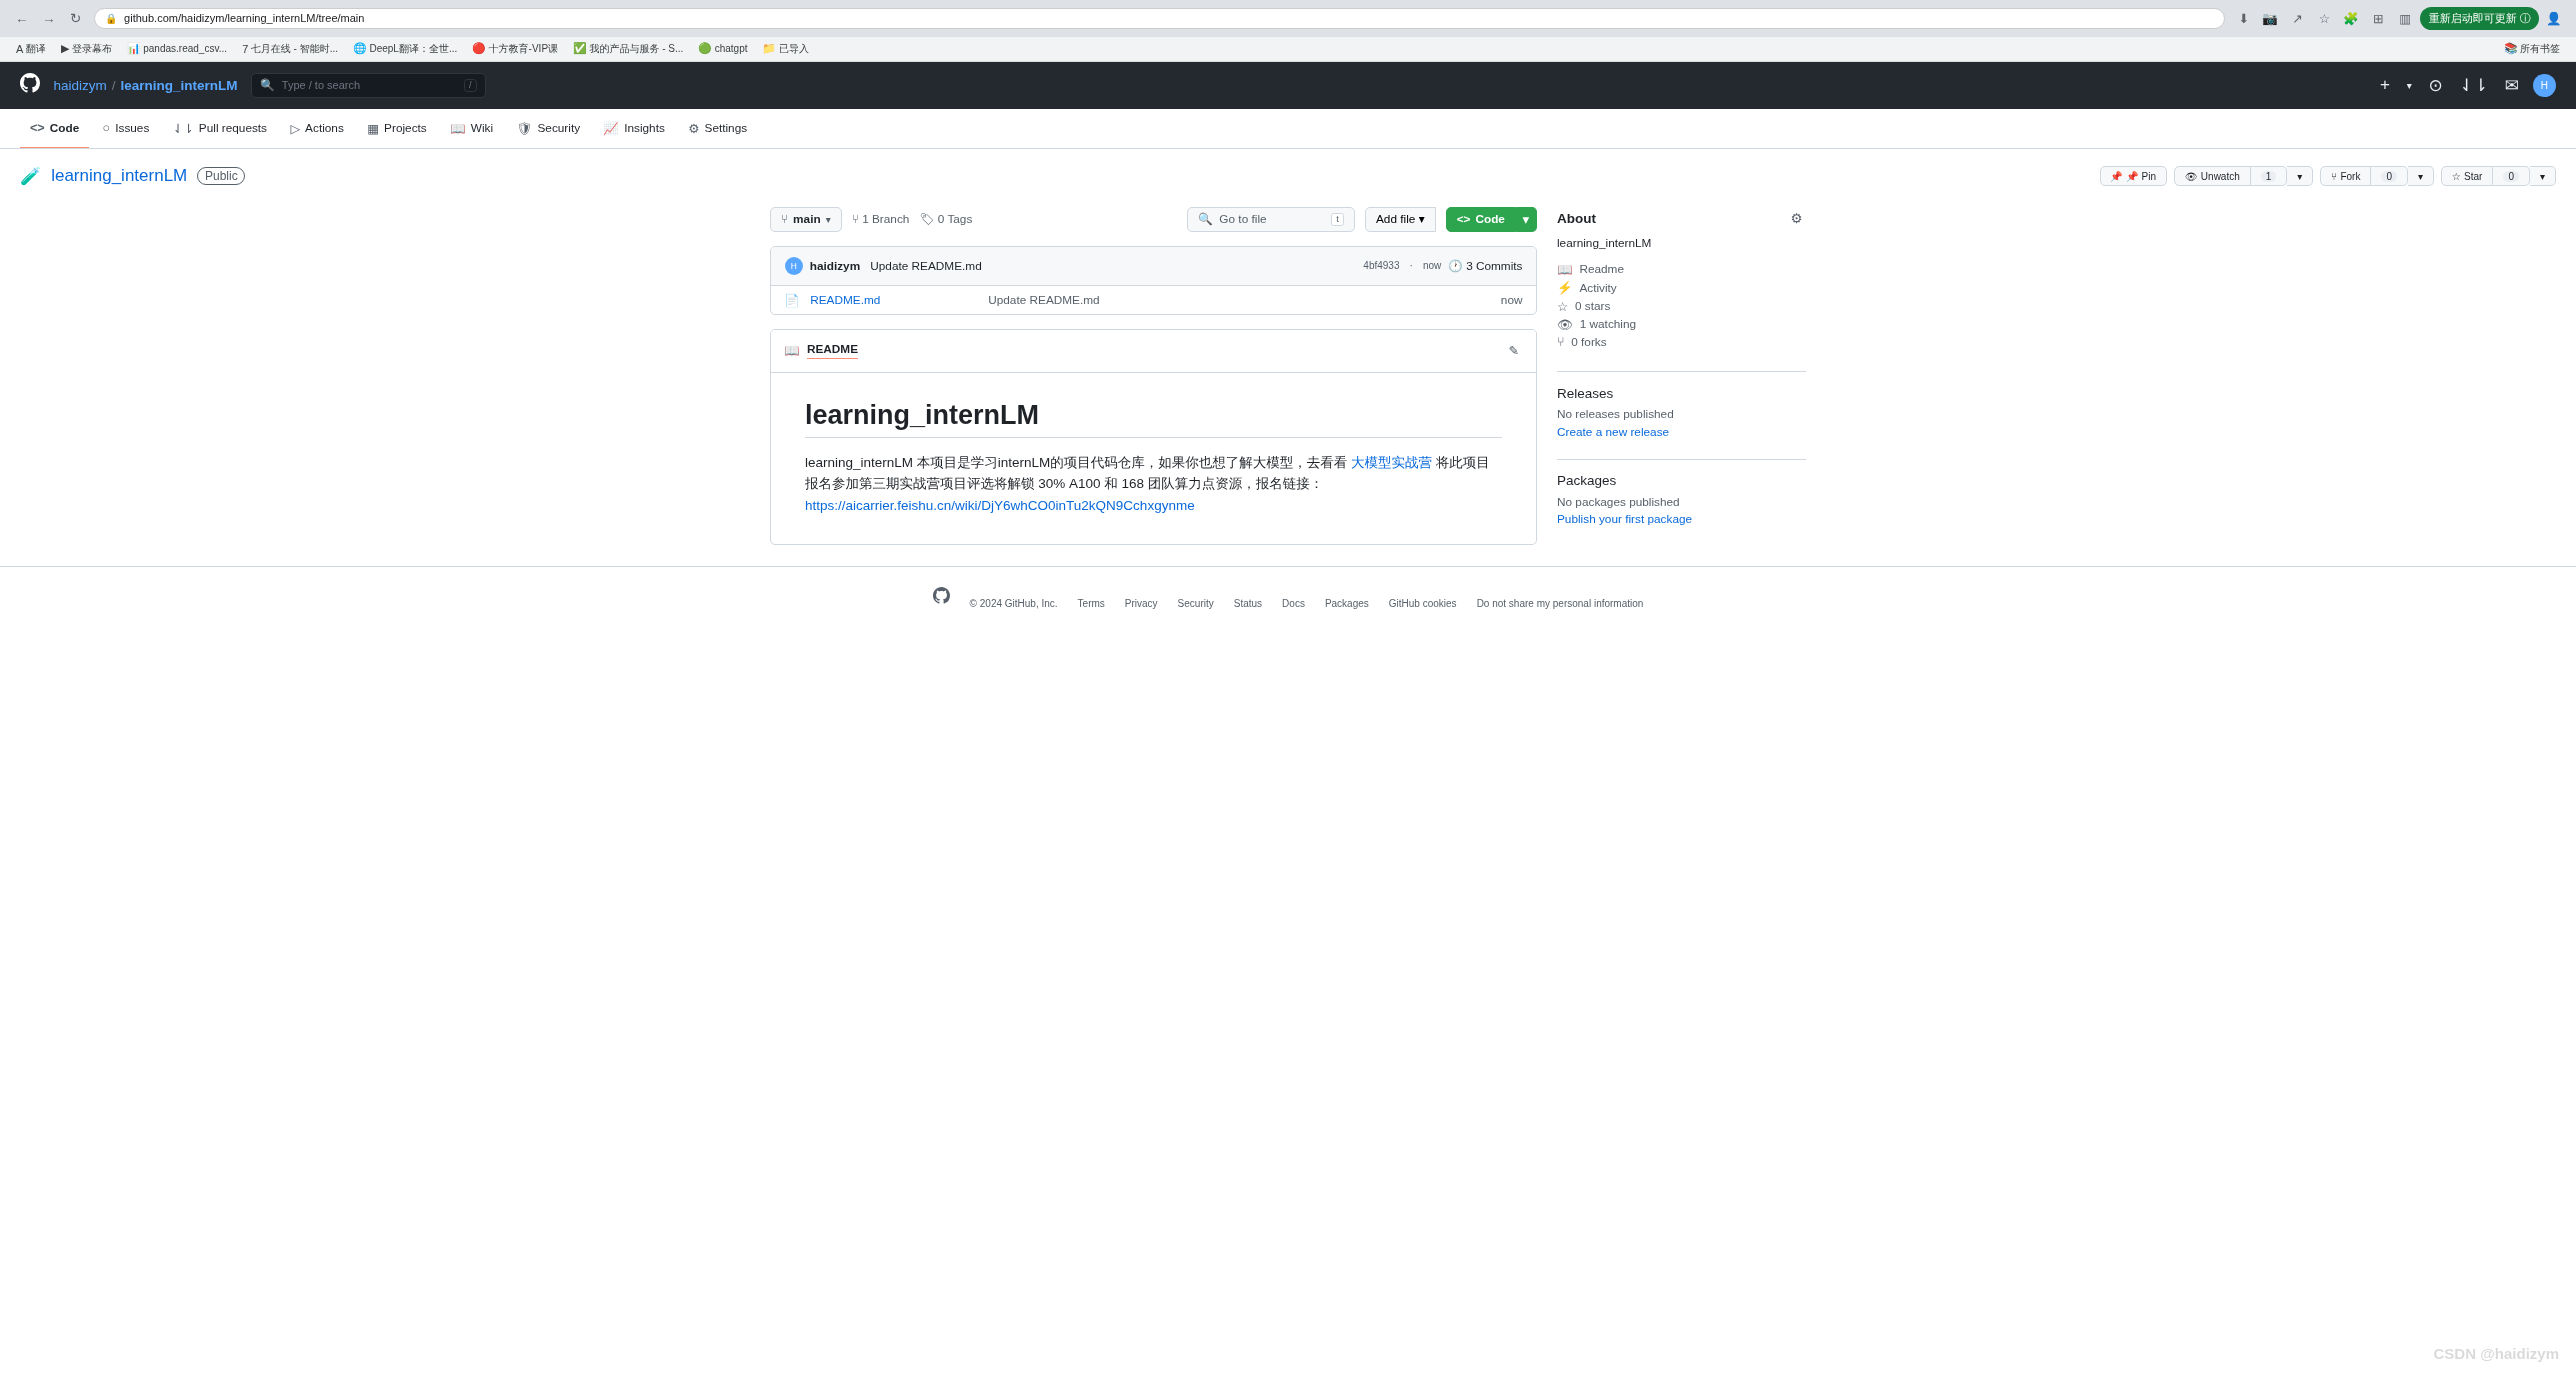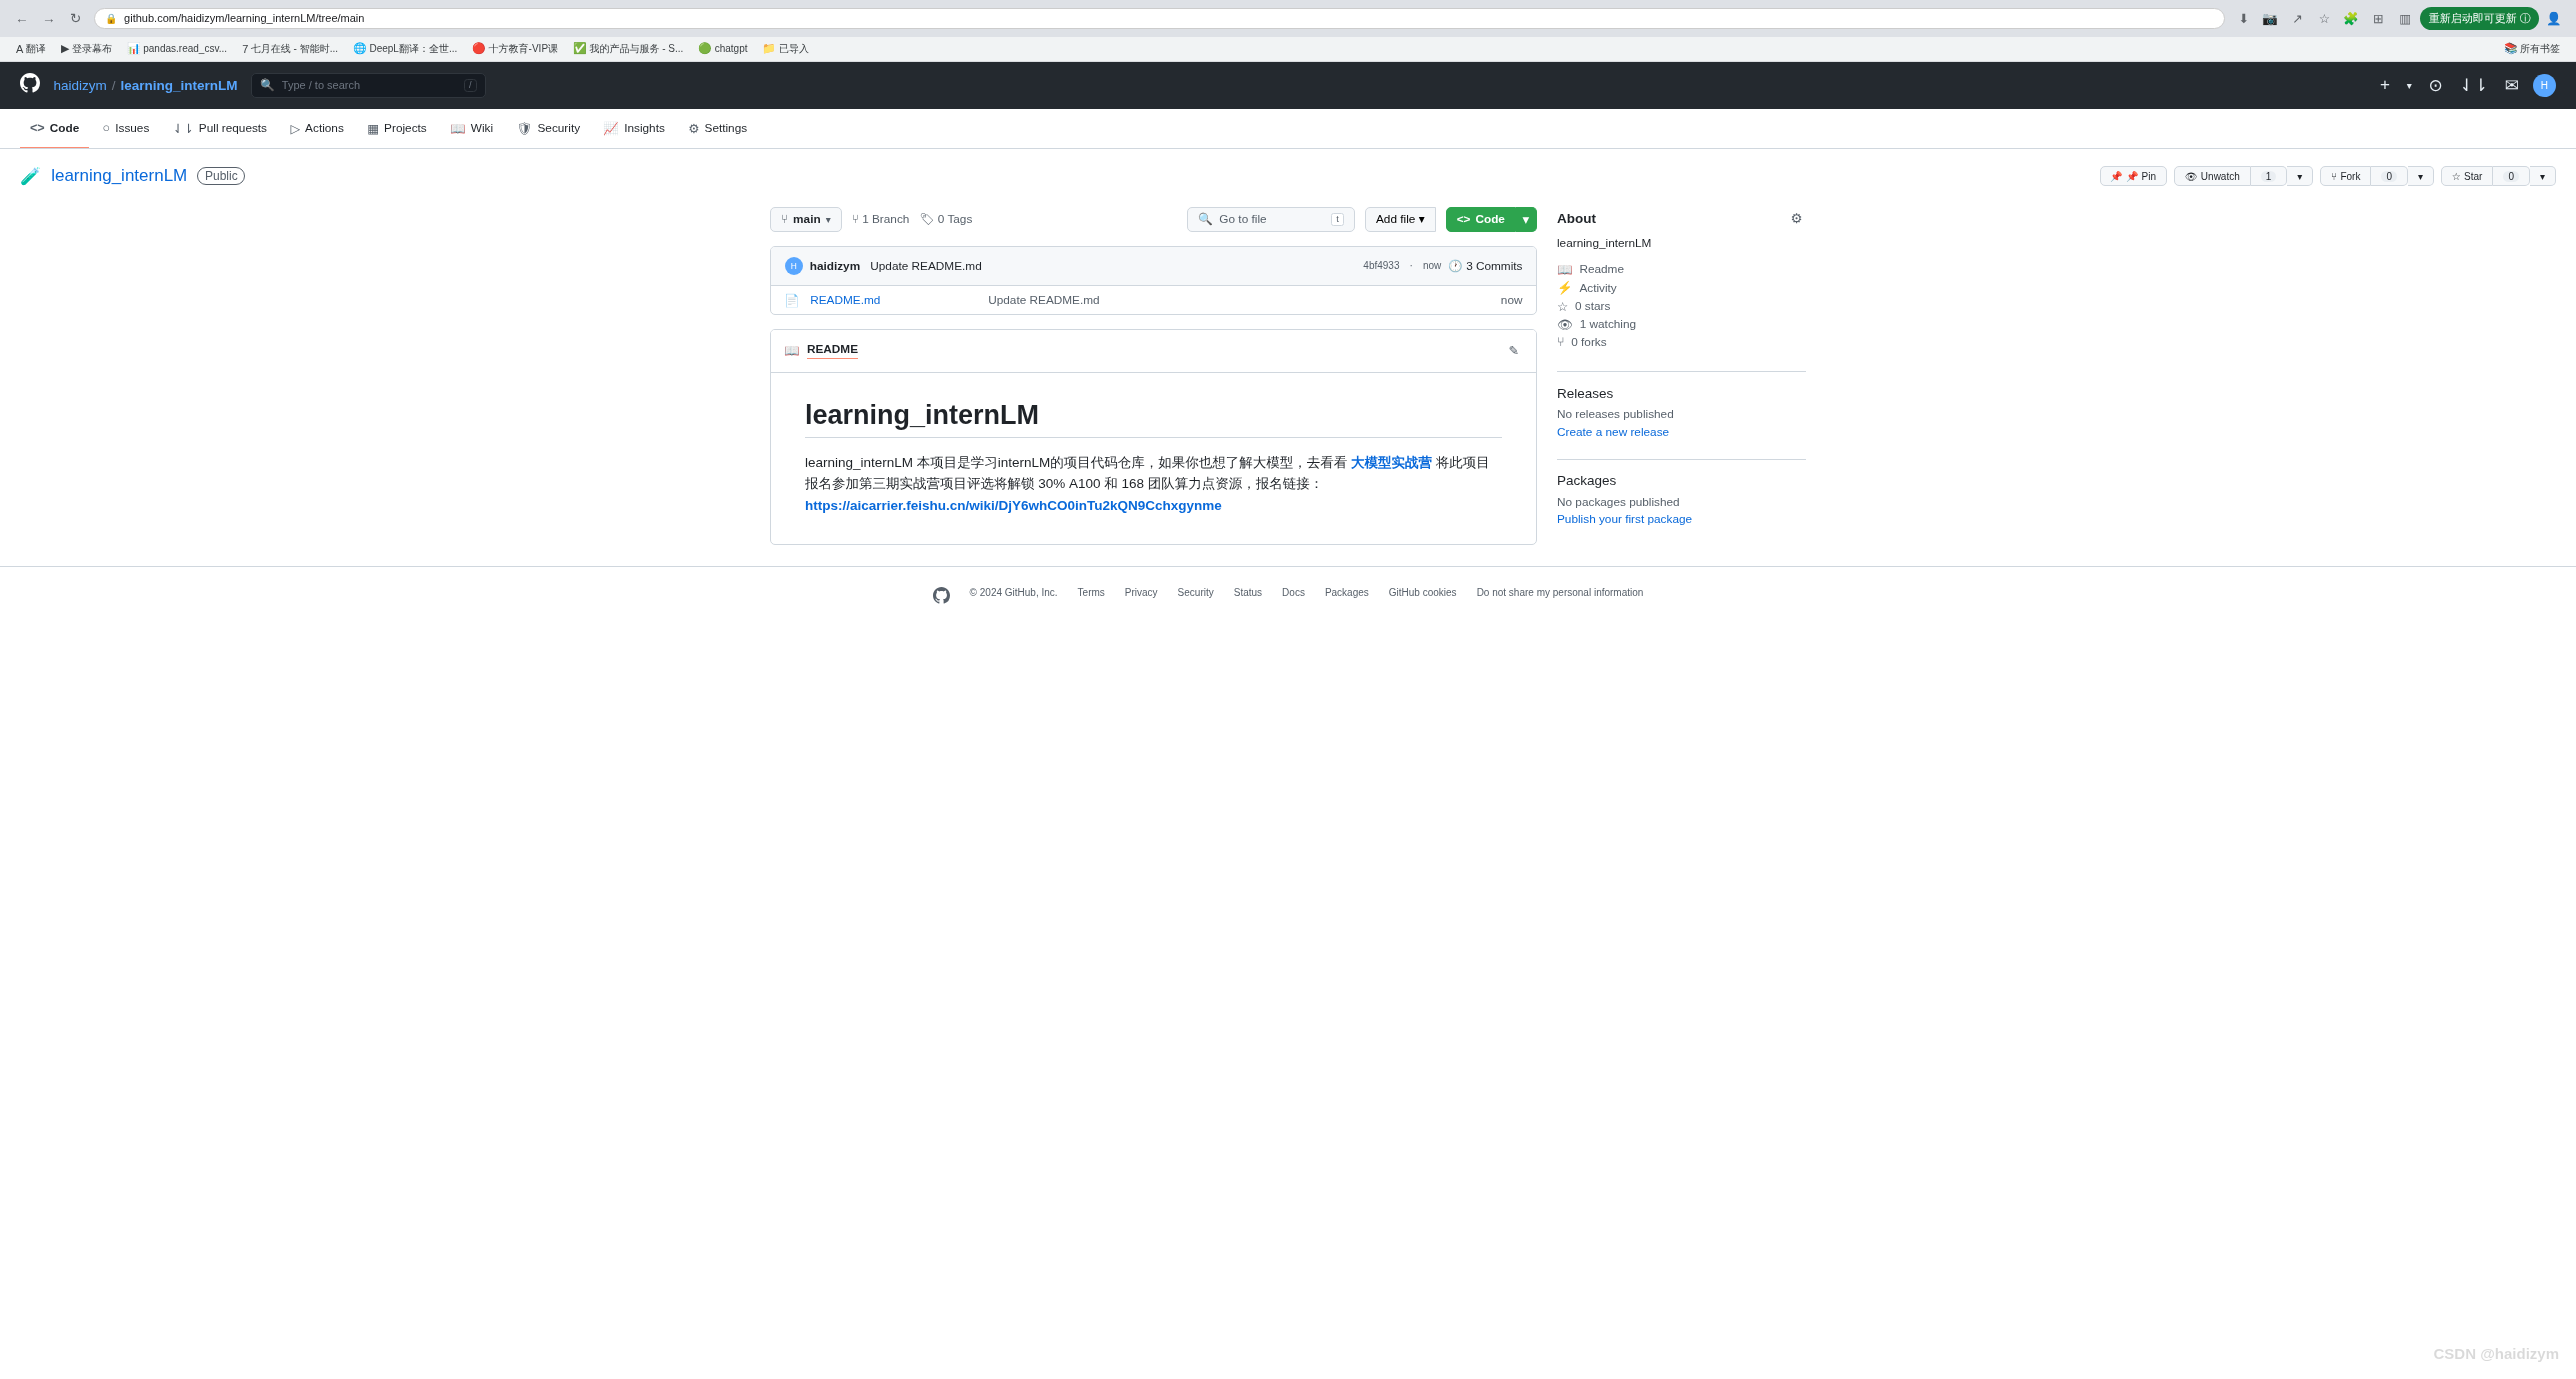--- a/index.html
+++ b/index.html
@@ -86,21 +86,21 @@
 
     
     .readme-section { border: 0.8px solid #d0d7de; border-radius: 5px; overflow: hidden; }
     .readme-header { display: flex; align-items: center; padding: 10px 13.5px; border-bottom: 0.8px solid #d0d7de; background: #ffffff; }
     .readme-icon { color: #57606a; font-size: 12.6px; margin-right: 6.7px; }
     .readme-title { font-size: 11.8px; font-weight: 600; color: #1f2328; border-bottom: 1.7px solid #fd8c73; padding-bottom: 1.7px; }
     .readme-edit { margin-left: auto; background: transparent; border: none; cursor: pointer; color: #57606a; font-size: 12.6px; padding: 3.4px; border-radius: 3.4px; }
     .readme-content { padding: 27px 34px; }
     .readme-h1 { font-size: 27px; font-weight: 600; color: #1f2328; margin-bottom: 13.5px; padding-bottom: 6.7px; border-bottom: 0.8px solid #d0d7de; }
     .readme-text { font-size: 13.5px; line-height: 1.6; color: #1f2328; }
-    .readme-link { color: #0969da; cursor: pointer; font-weight: bold; }
+    .readme-link { color: #0969da; cursor: pointer; }
 
     
     .repo-sidebar { width: 249px; flex-shrink: 0; }
     .sidebar-section { margin-bottom: 20px; }
     .sidebar-about-header { display: flex; align-items: center; justify-content: space-between; margin-bottom: 6.7px; }
     .sidebar-about-title { font-size: 13.5px; font-weight: 600; color: #1f2328; }
     .sidebar-gear-btn { background: transparent; border: none; cursor: pointer; color: #57606a; font-size: 13.5px; padding: 3.4px; border-radius: 3.4px; }
     .sidebar-repo-desc { font-size: 11.8px; color: #1f2328; margin-bottom: 10px; }
     .sidebar-meta-item { display: flex; align-items: center; gap: 6.7px; font-size: 11.8px; color: #57606a; padding: 1.7px 0; cursor: pointer; }
     .sidebar-meta-icon { font-size: 12.6px; }
@@ -113,21 +113,21 @@
     .repo-title-row { display: flex; align-items: center; gap: 10px; padding: 17px 20px 0; flex-wrap: wrap; }
     .repo-title { font-size: 17px; font-weight: 400; color: #0969da; cursor: pointer; }
     .repo-badge { padding: 0.8px 6.7px; border: 0.8px solid #57606a; border-radius: 10px; font-size: 12px; color: #57606a; }
     .repo-title-actions { display: flex; align-items: center; gap: 6.7px; margin-left: auto; }
     .repo-action-btn { display: flex; align-items: center; gap: 3.4px; padding: 3.4px 10px; border: 0.8px solid #d0d7de; border-radius: 5px 0 0 5px; background: #f6f8fa; font-size: 10px; cursor: pointer; color: #1f2328; }
     .repo-action-btn-r { display: flex; align-items: center; gap: 3.4px; padding: 3.4px 10px; border: 0.8px solid #d0d7de; border-radius: 0 5px 5px 0; border-left: none; background: #f6f8fa; font-size: 10px; cursor: pointer; color: #1f2328; }
     .repo-action-btn-full { display: flex; align-items: center; gap: 3.4px; padding: 3.4px 10px; border: 0.8px solid #d0d7de; border-radius: 5px; background: #f6f8fa; font-size: 10px; cursor: pointer; color: #1f2328; }
     .repo-action-count { background: #eaeef2; border-radius: 8.4px; padding: 0 5px; font-size: 10px; }
 
     
-    .gh-footer { border-top: 0.8px solid #d0d7de; padding: 20px; text-align: center; font-size: 10px; color: #57606a; display: flex; align-items: flex-start; justify-content: center; gap: 20px; }
+    .gh-footer { border-top: 0.8px solid #d0d7de; padding: 20px; text-align: center; font-size: 10px; color: #57606a; display: flex; align-items: flex-end; justify-content: center; gap: 20px; }
     .footer-logo { font-size: 17px; color: #57606a; }
     .footer-link { color: #57606a; cursor: pointer; }
 
     
     .watermark { position: fixed; bottom: 17px; right: 17px; color: rgba(0,0,0,0.15); font-size: 15px; font-weight: bold; pointer-events: none; }
   </style>
 </head>
 <body>
 
 <div class="browser-chrome">

